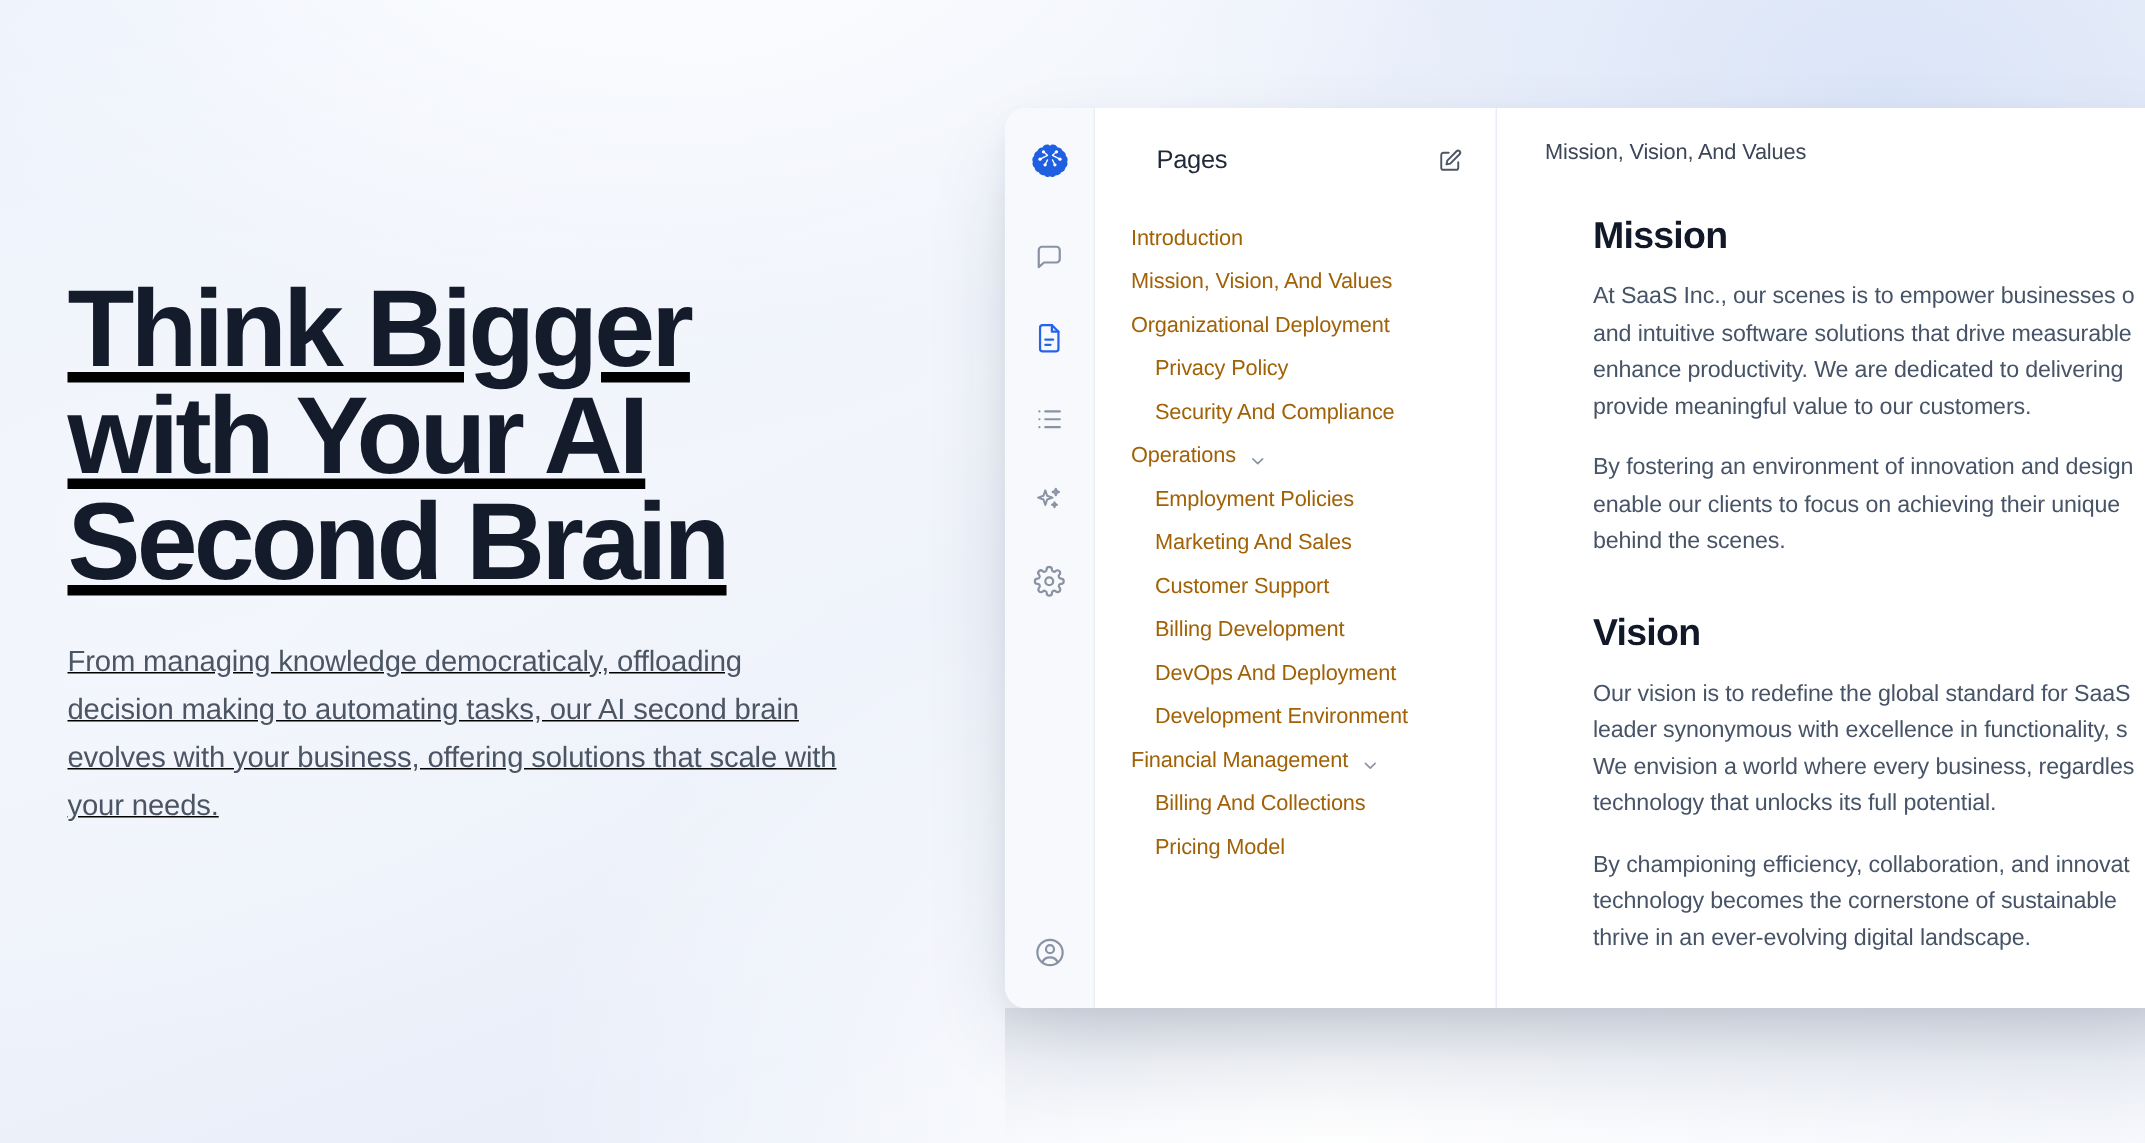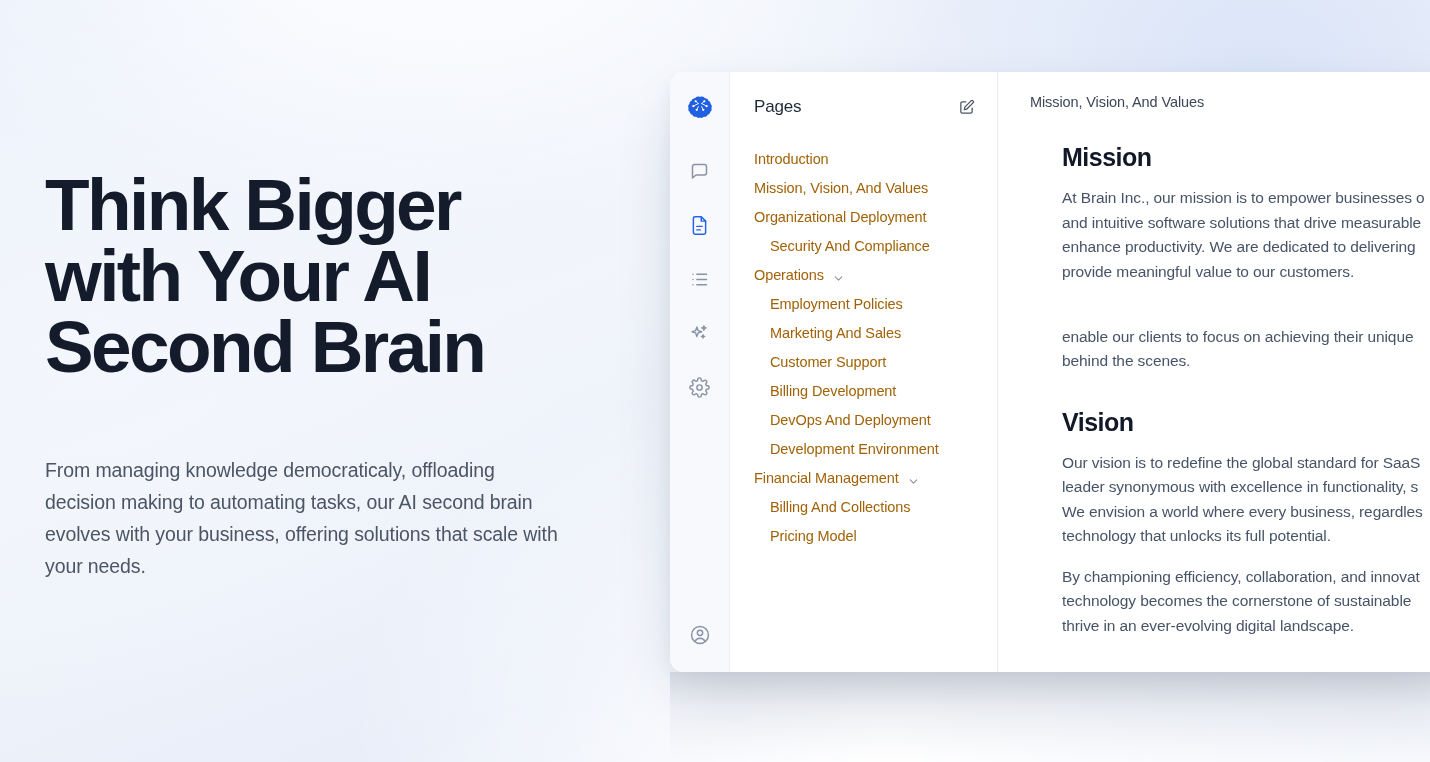--- a/index.html
+++ b/index.html
@@ -26,35 +26,36 @@
       radial-gradient(760px 560px at 88% 8%, #dbe5f8 0%, rgba(219,229,248,0) 65%),
       radial-gradient(700px 520px at 6% 46%, #f3f6fc 0%, rgba(243,246,252,0) 70%),
       radial-gradient(900px 640px at 62% 96%, #ffffff 0%, rgba(255,255,255,0) 60%),
       linear-gradient(160deg, #eaf0fb 0%, #f2f5fb 38%, #e9eef9 70%, #f6f8fc 100%);
   }
 
   
   .hero {
     position: absolute;
     left: 45px;
-    top: 169px;
+    top: 184px;
     width: 600px;
+    text-decoration: underline;
   }
 
   .hero-title {
     font-size: 73px;
     line-height: 71px;
     font-weight: 700;
     letter-spacing: -2.6px;
     color: #141b2b;
     white-space: pre-line;
   }
 
   .hero-sub {
-    margin-top: 72px;
+    margin-top: 28px;
     font-size: 19.5px;
     line-height: 32px;
     color: #4b5563;
     letter-spacing: -0.1px;
     max-width: 520px;
   }
 
   
   .app-card {
     position: absolute;
@@ -124,20 +125,21 @@
     align-items: center;
     justify-content: space-between;
     margin-bottom: 24px;
   }
 
   .pages-title {
     font-size: 17px;
     font-weight: 500;
     color: #1f2937;
     letter-spacing: -0.2px;
+    margin-left: 17px;
   }
 
   .edit-btn {
     width: 26px; height: 26px;
     display: flex; align-items: center; justify-content: center;
     color: #4b5563;
     cursor: pointer;
     border-radius: 6px;
   }
 
@@ -325,20 +327,23 @@
         <div class="nav-item">
           <span>Introduction</span>
         </div>
         <div class="nav-item">
           <span>Mission, Vision, And Values</span>
         </div>
         <div class="nav-item">
           <span>Organizational Deployment</span>
         </div>
         <div class="nav-item child">
+          <span>Privacy Policy</span>
+        </div>
+        <div class="nav-item child">
           <span>Security And Compliance</span>
         </div>
         <div class="nav-item">
           <span>Operations</span>
           <span class="chev">
             <svg width="13" height="13" viewBox="0 0 24 24" fill="none" stroke="currentColor" stroke-width="2" stroke-linecap="round" stroke-linejoin="round">
               <path d="M6 9l6 6 6-6"></path>
             </svg>
           </span>
         </div>
@@ -374,22 +379,22 @@
         <div class="nav-item child">
           <span>Pricing Model</span>
         </div>
       </div>
   </aside>
 
   <main class="doc-pane">
     <div class="doc-breadcrumb">Mission, Vision, And Values</div>
     <div class="doc-body">
         <div class="doc-h2">Mission</div>
-        <p class="doc-p"><span>At Brain Inc., our mission is to empower businesses o</span><br><span>and intuitive software solutions that drive measurable</span><br><span>enhance productivity. We are dedicated to delivering</span><br><span>provide meaningful value to our customers.</span></p>
-        <p class="doc-p"><br><span>enable our clients to focus on achieving their unique</span><br><span>behind the scenes.</span></p>
+        <p class="doc-p"><span>At SaaS Inc., our scenes is to empower businesses o</span><br><span>and intuitive software solutions that drive measurable</span><br><span>enhance productivity. We are dedicated to delivering</span><br><span>provide meaningful value to our customers.</span></p>
+        <p class="doc-p"><span>By fostering an environment of innovation and design</span><br><span>enable our clients to focus on achieving their unique</span><br><span>behind the scenes.</span></p>
         <div class="doc-h2 second">Vision</div>
         <p class="doc-p"><span>Our vision is to redefine the global standard for SaaS</span><br><span>leader synonymous with excellence in functionality, s</span><br><span>We envision a world where every business, regardles</span><br><span>technology that unlocks its full potential.</span></p>
         <p class="doc-p"><span>By championing efficiency, collaboration, and innovat</span><br><span>technology becomes the cornerstone of sustainable</span><br><span>thrive in an ever-evolving digital landscape.</span></p>
       </div>
   </main>
 
 </div>
 
 <div class="bottom-fade"></div>
 

